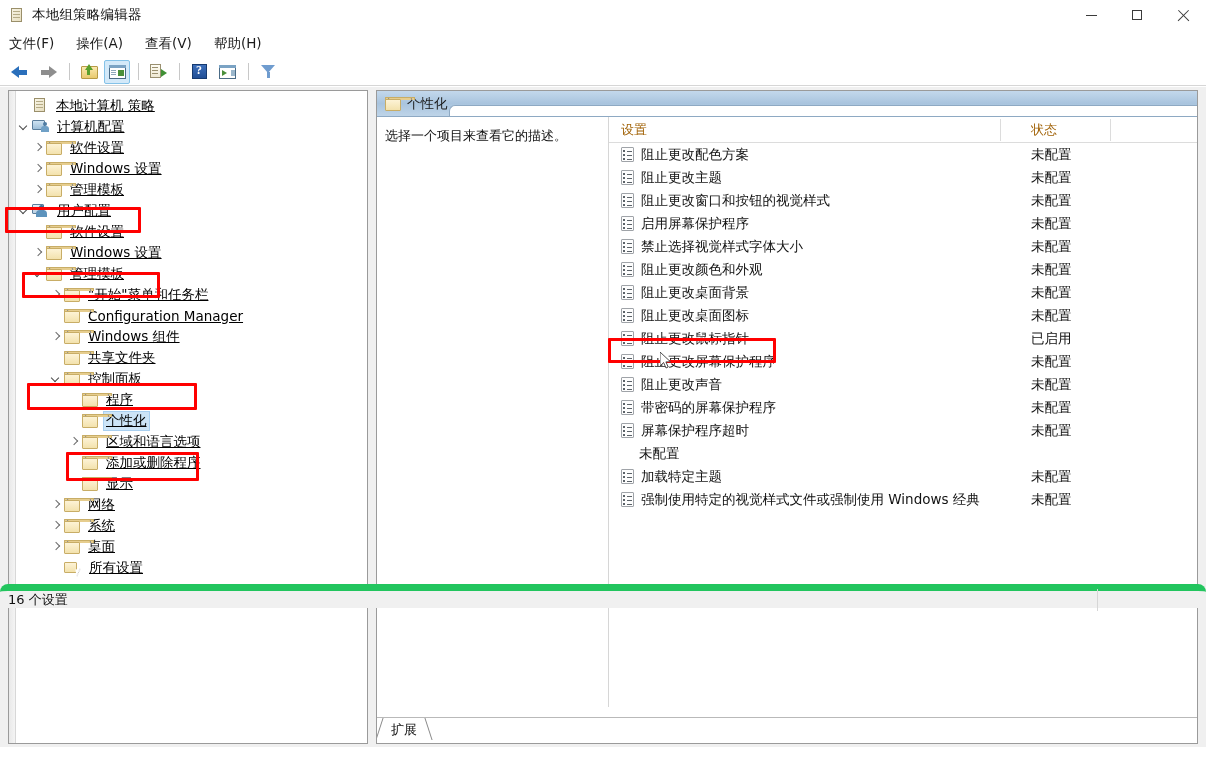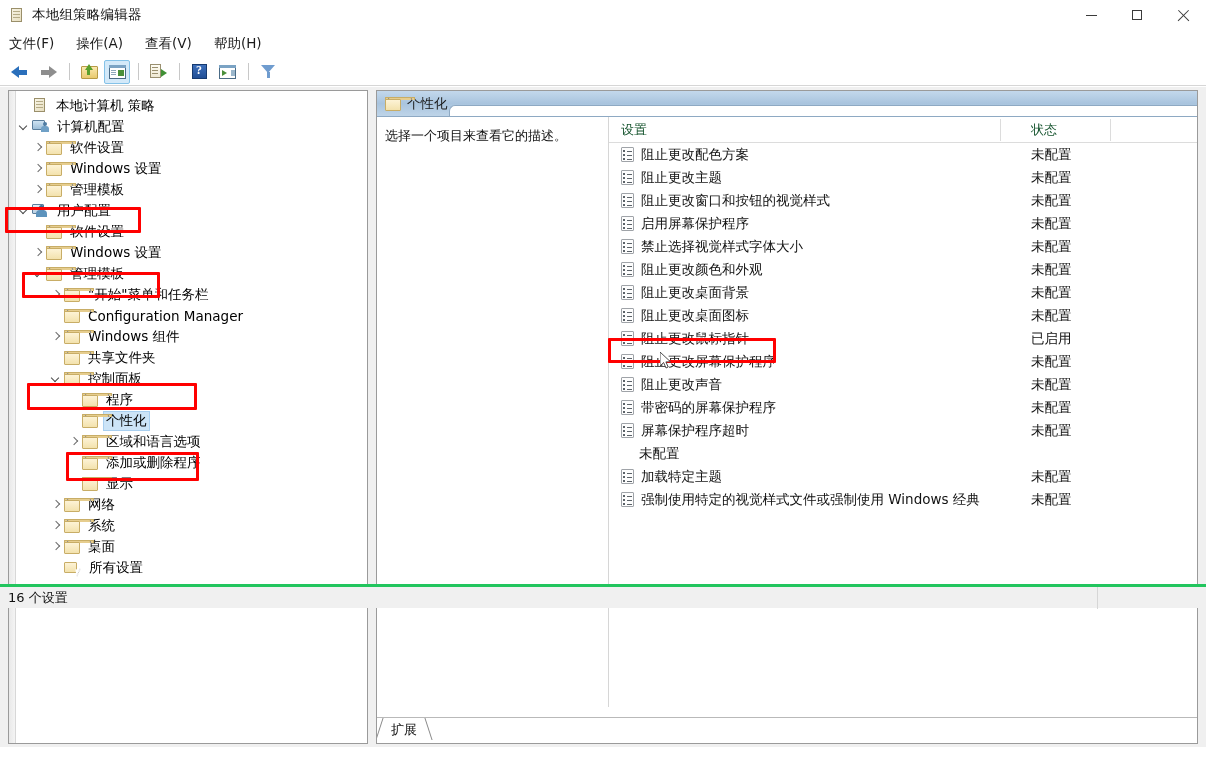--- a/index.html
+++ b/index.html
@@ -221,21 +221,21 @@
     background: #ffffff;
     border: 1px solid #9a9a9a;
     overflow: hidden;
   }
   .tree-scroll-l {
     position:absolute; left:0; top:0; width:7px; height:100%;
     background: linear-gradient(90deg,#e9e9e9,#f4f4f4);
     border-right: 1px solid #d8d8d8;
   }
   .tree-inner {
-    position: absolute; left: 8px; top: 4px; right: 0; bottom: 0;
+    position: absolute; left: 8px; top: 4px; right: 0; bottom: 0; text-decoration: underline;
   }
   .tnode {
     display: flex; align-items: center;
     height: 21px;
     white-space: nowrap;
     cursor: default;
     font-size: 13.5px;
     color: #000;
   }
   .tnode .chev {
@@ -380,21 +380,21 @@
     font-size: 13px; color: #111;
     border-right: 1px solid #d6d6d6;
   }
   .list-col {
     flex: 1 1 auto;
     position: relative;
   }
   .colhead {
     display: flex; height: 26px; align-items: center;
     border-bottom: 1px solid #dcdcdc;
-    font-size: 13px; color: #14532d;
+    font-size: 13px; color: #a16207;
   }
   .colhead .c-setting {
     width: 392px; flex: 0 0 392px;
     padding-left: 12px;
     border-right: 1px solid #dcdcdc;
     height: 22px; line-height: 22px;
   }
   .colhead .c-state {
     width: 110px; flex: 0 0 110px;
     padding-left: 30px;
@@ -498,22 +498,22 @@
     border-right: 1px solid #8a8a8a;
     transform: skewX(18deg);
   }
   .tab.active { font-weight: normal; margin-top: 40px; }
 
   
   .statusbar {
     position: absolute; left: 0; bottom: 0;
     width: 1206px; height: 24px;
     background: #f0f0f0;
-    border-top: 3px solid #22c55e;
-    display: flex; align-items: center;
+    border-top: 7px solid #22c55e;
+    display: flex; align-items: center; border-radius: 8px;
   }
   .sb-cell {
     font-size: 13px; color: #111;
     padding-left: 8px;
     height: 22px; line-height: 22px;
   }
   .sb-seg1 { width: 1098px; border-right: 1px solid #d6d6d6; }
   .sb-seg2 { flex: 1 1 auto; }
 
   

